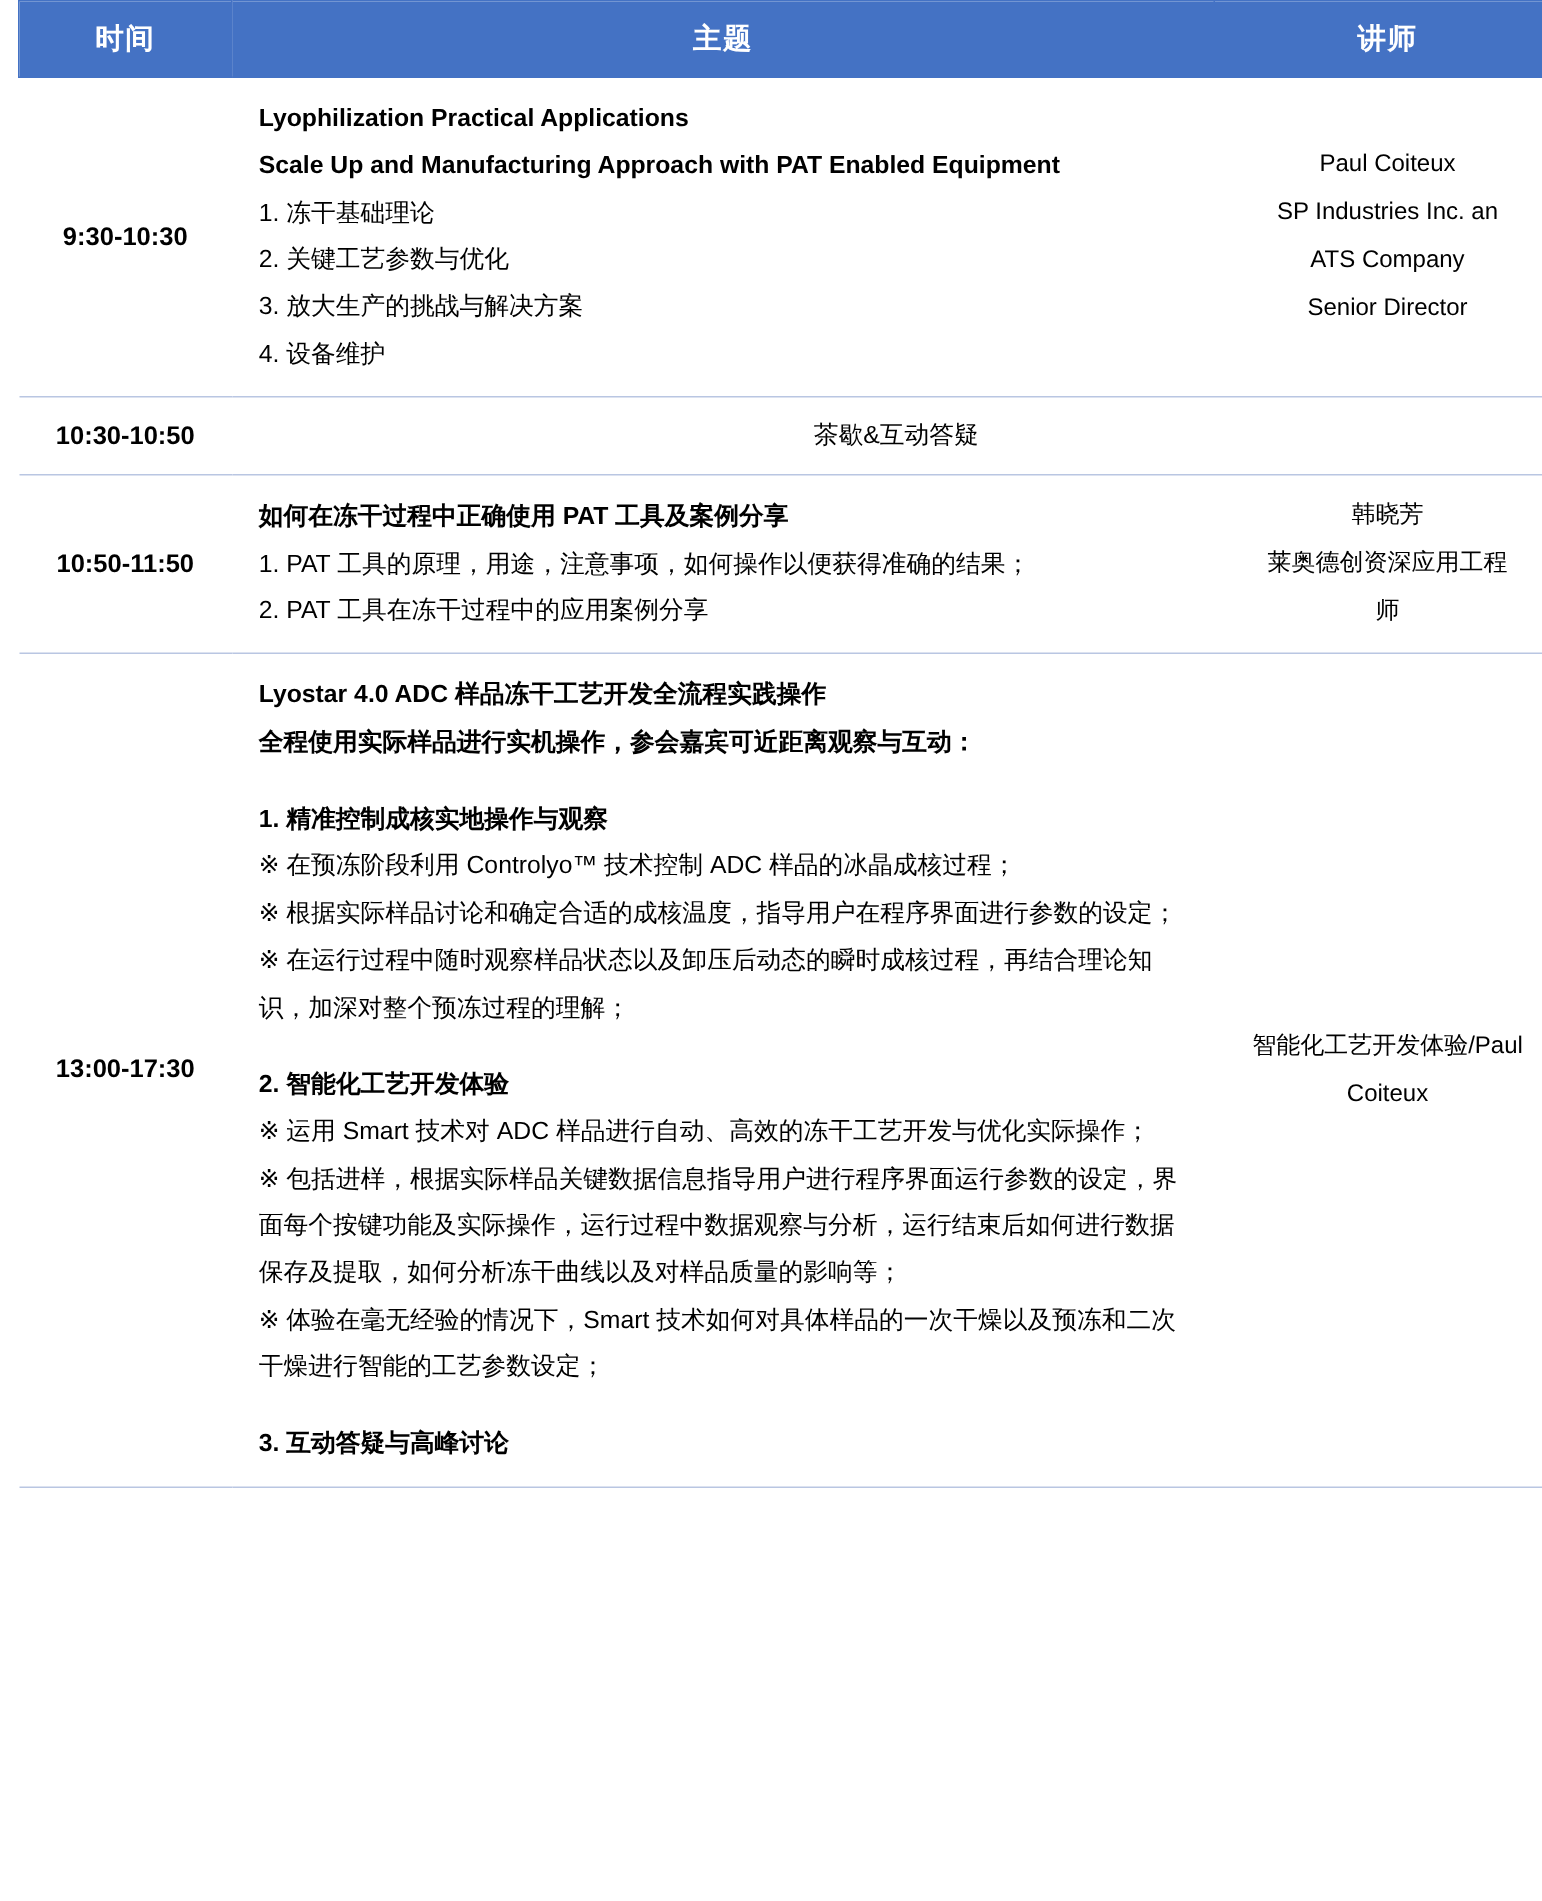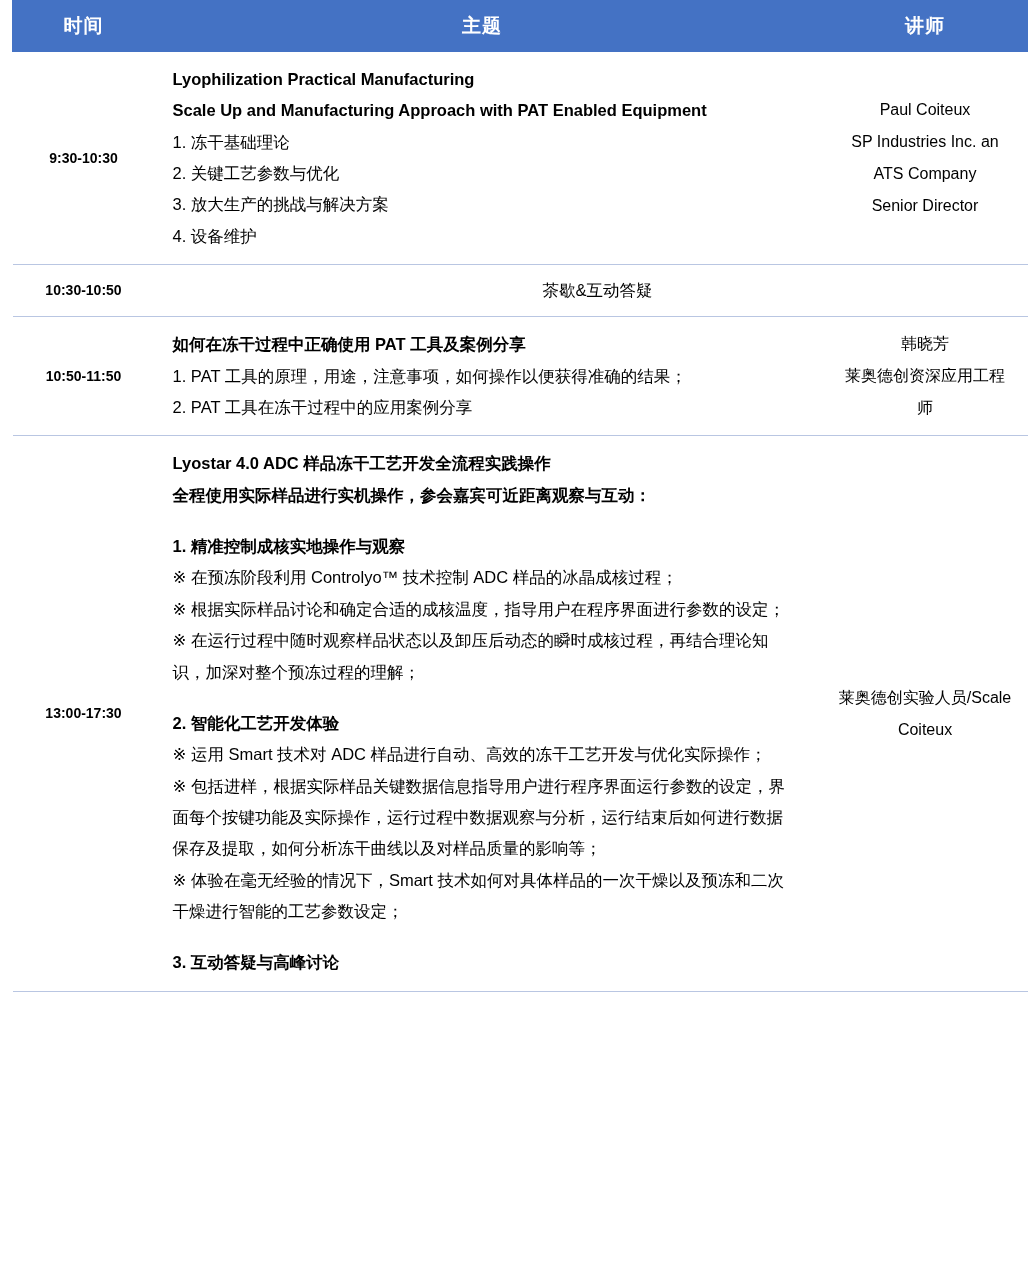--- a/index.html
+++ b/index.html
@@ -45,21 +45,21 @@
     border-bottom: 1px solid #b9c6e2;
     border-left: none;
     border-right: none;
     vertical-align: middle;
     font-size: 16.5px;
     line-height: 1.9;
   }
   td.time {
     text-align: center;
     font-weight: bold;
-    font-size: 14px;
+    font-size: 17px;
     padding: 8px 4px;
     white-space: nowrap;
   }
   td.topic {
     padding: 12px 14px 12px 18px;
     text-align: left;
   }
   td.topic.center {
     text-align: center;
     padding: 10px 14px;
@@ -105,21 +105,21 @@
         <th>时间</th>
         <th>主题</th>
         <th>讲师</th>
       </tr>
     </thead>
     <tbody>
 
       <tr>
         <td class="time">9:30-10:30</td>
         <td class="topic">
-          <span class="line bold">Lyophilization Practical Manufacturing</span>
+          <span class="line bold">Lyophilization Practical Applications</span>
           <span class="line bold">Scale Up and Manufacturing Approach with PAT Enabled Equipment</span>
           <span class="numlist">
             <span class="li">1. 冻干基础理论</span>
             <span class="li">2. 关键工艺参数与优化</span>
             <span class="li">3. 放大生产的挑战与解决方案</span>
             <span class="li">4. 设备维护</span>
           </span>
         </td>
         <td class="speaker">
           <span class="speaker-line">Paul Coiteux</span>
@@ -166,20 +166,20 @@
 
           <span class="sec-head">2. 智能化工艺开发体验</span>
           <span class="star">※ 运用 Smart 技术对 ADC 样品进行自动、高效的冻干工艺开发与优化实际操作；</span>
           <span class="star">※ 包括进样，根据实际样品关键数据信息指导用户进行程序界面运行参数的设定，界面每个按键功能及实际操作，运行过程中数据观察与分析，运行结束后如何进行数据保存及提取，如何分析冻干曲线以及对样品质量的影响等；</span>
           <span class="star">※ 体验在毫无经验的情况下，Smart 技术如何对具体样品的一次干燥以及预冻和二次干燥进行智能的工艺参数设定；</span>
           <span class="blank"></span>
 
           <span class="sec-head">3. 互动答疑与高峰讨论</span>
         </td>
         <td class="speaker">
-          <span class="speaker-line">莱奥德创实验人员/Scale</span>
+          <span class="speaker-line">智能化工艺开发体验/Paul</span>
           <span class="speaker-line">Coiteux</span>
         </td>
       </tr>
 
     </tbody>
   </table>
 </div>
 
 </body></html>

